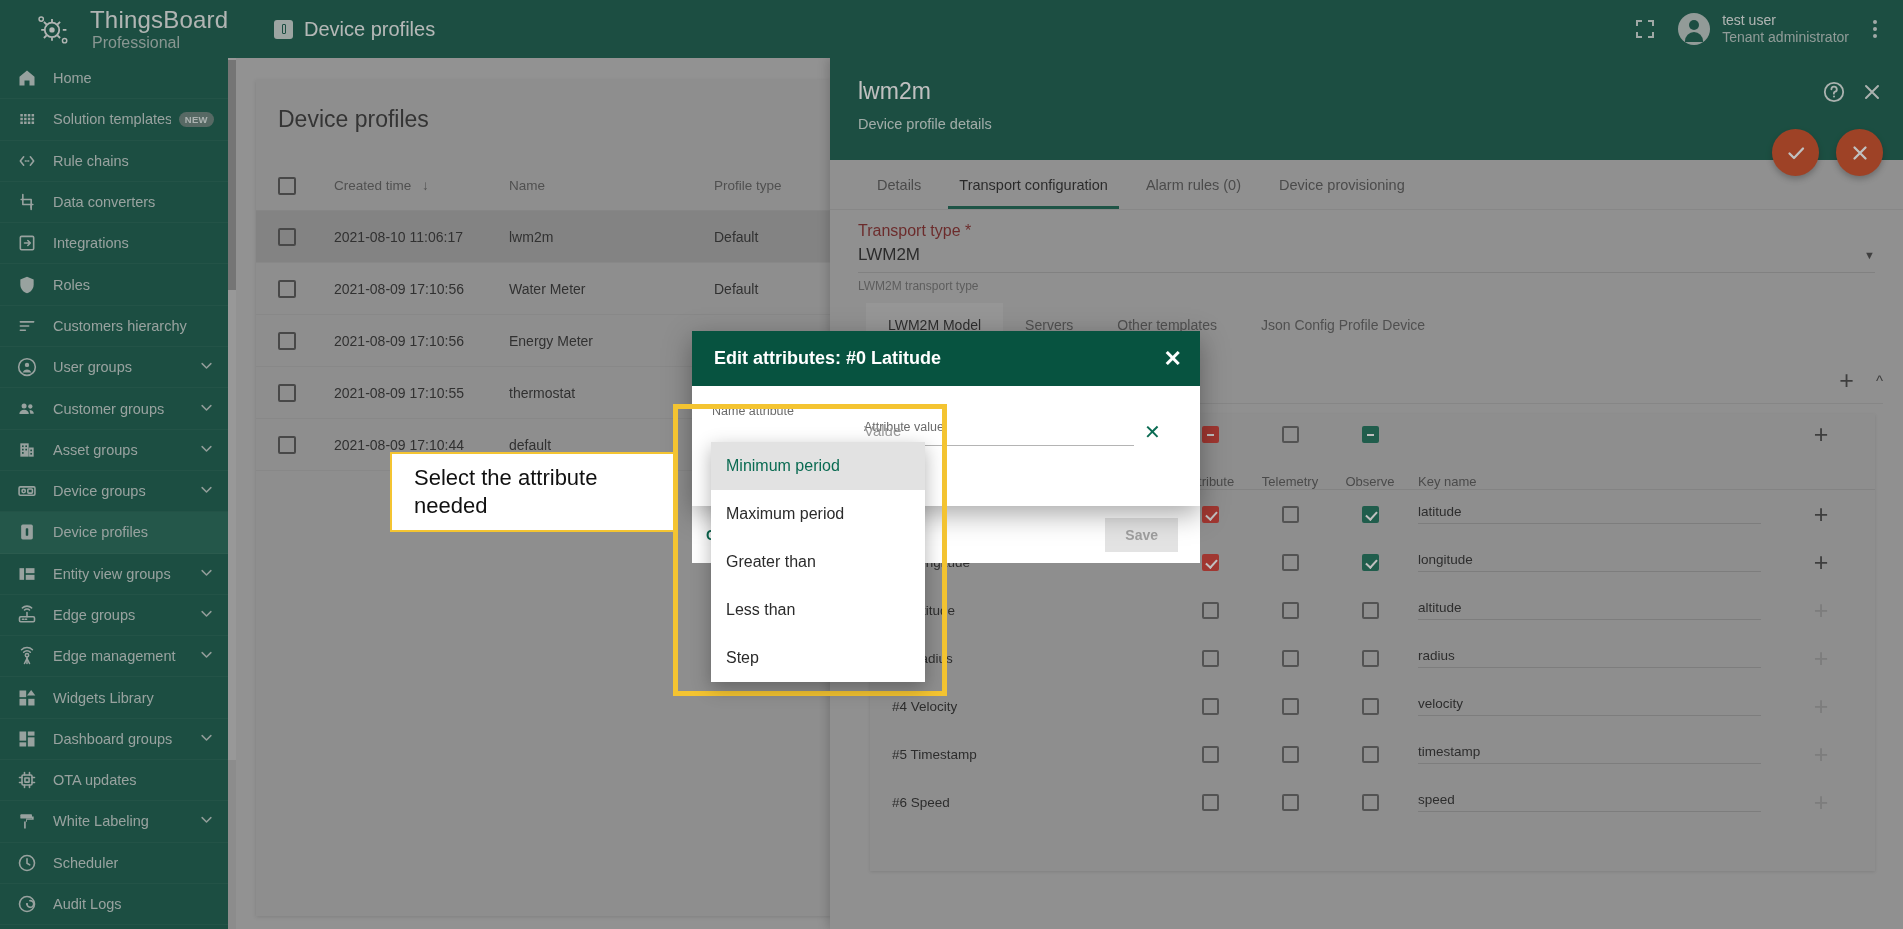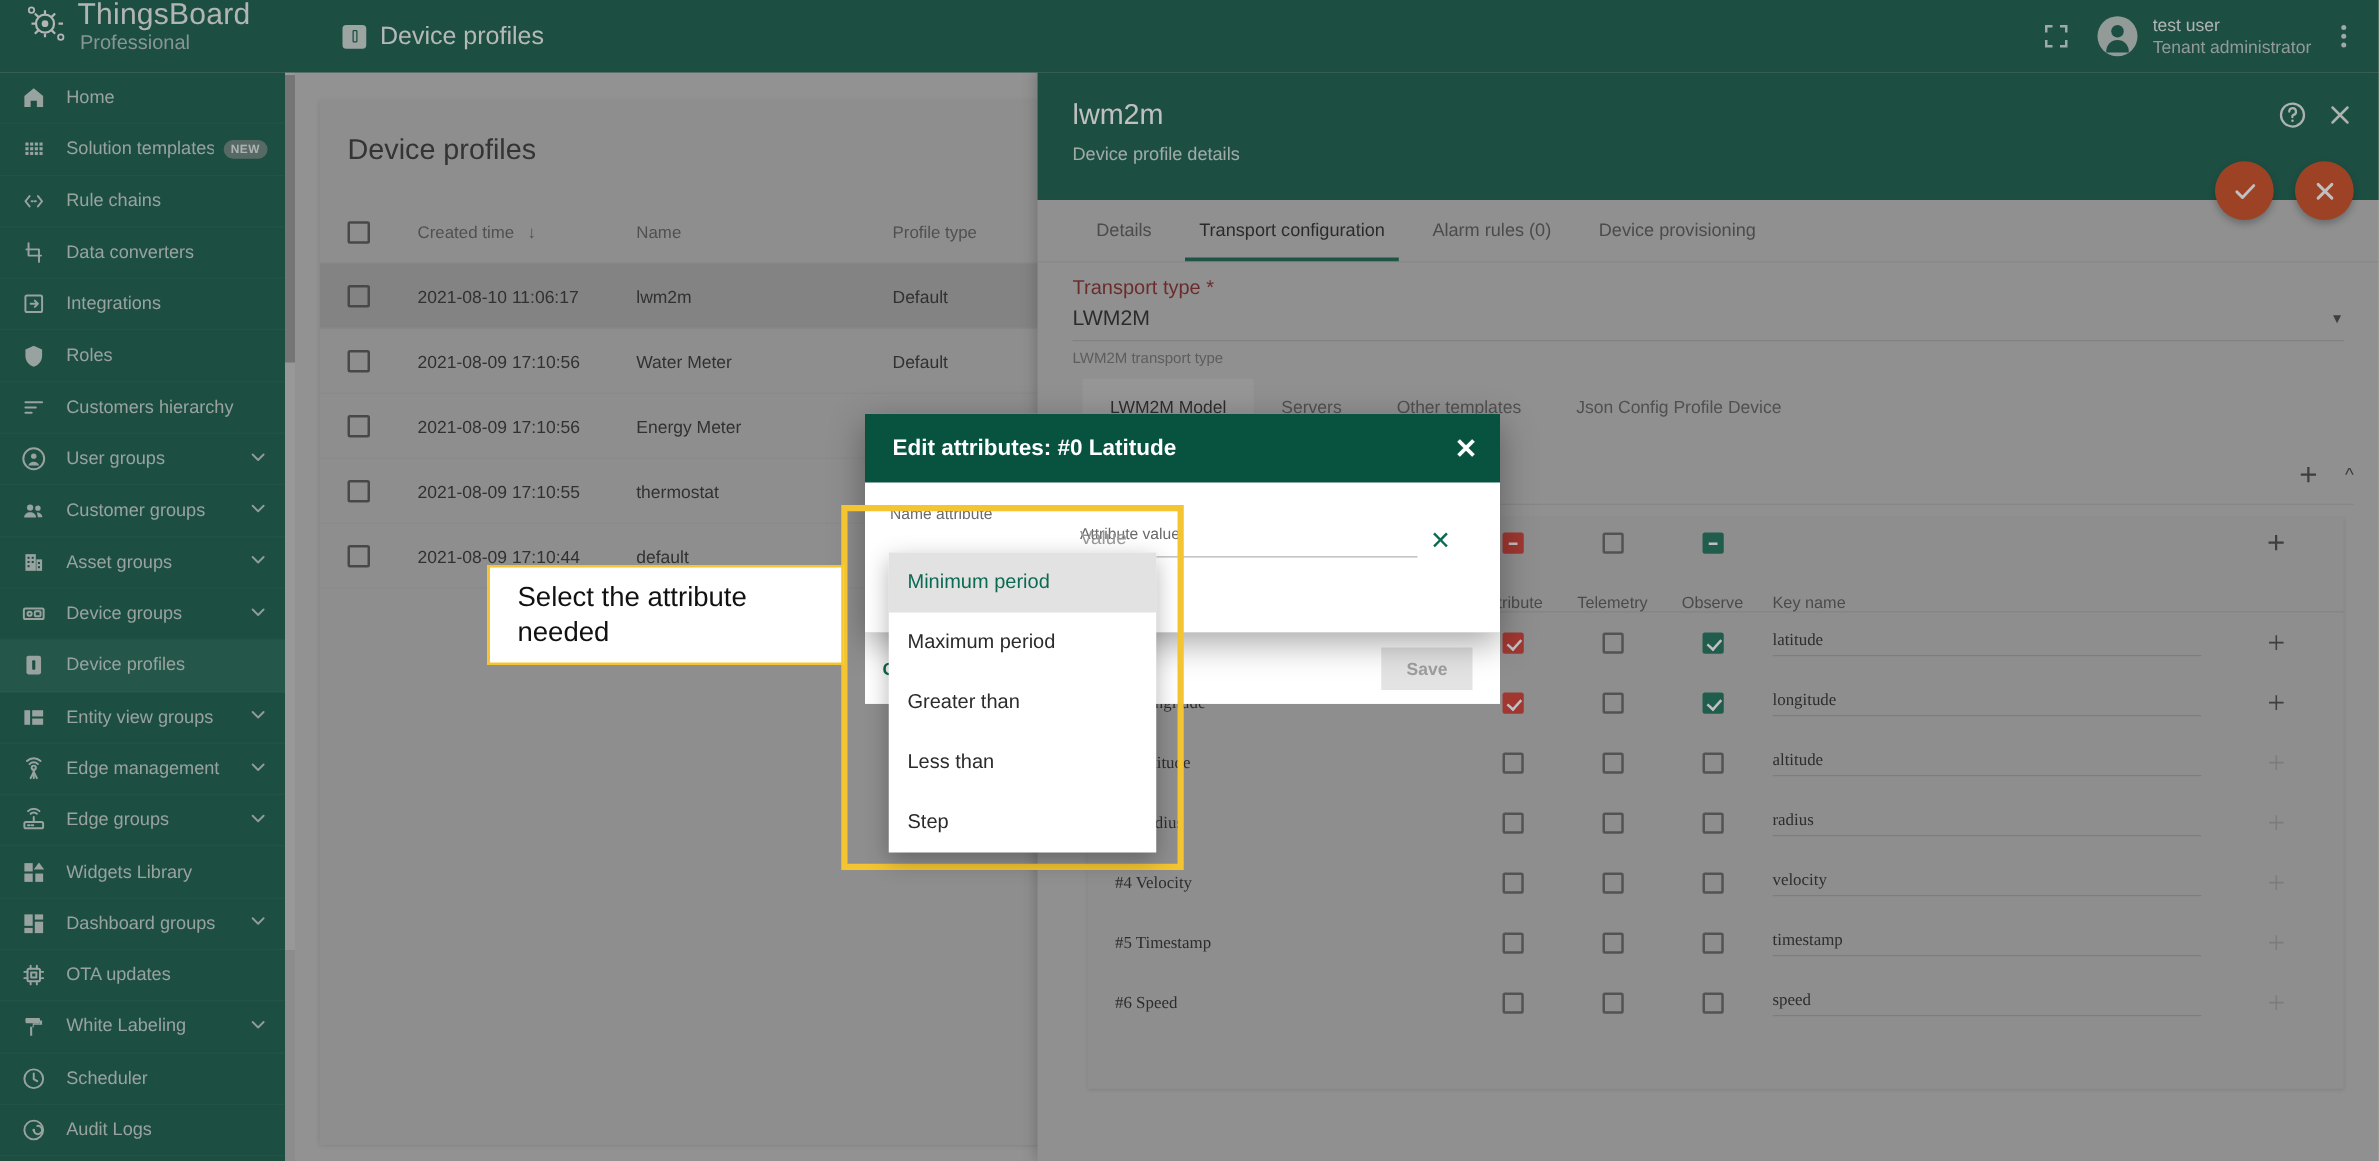--- a/index.html
+++ b/index.html
@@ -9,21 +9,21 @@
     overflow: hidden;
     background: #b0b0b0;
   }
   #root { position: relative; width: 1903px; height: 929px; }
 
   
   .topbar {
     position: absolute; top: 0; left: 0; width: 1903px; height: 58px;
     background: #075340; display: flex; align-items: center; z-index: 40;
   }
-  .brand { width: 228px; height: 58px; display: flex; align-items: flex-start; padding-left: 18px; gap: 8px; }
+  .brand { width: 228px; height: 58px; display: flex; align-items: center; padding-left: 34px; gap: 20px; }
   .brand-logo { width: 36px; height: 36px; flex: none; }
   .brand-text { display: flex; flex-direction: column; line-height: 1.0; }
   .brand-title { color: #e9eeec; font-size: 24px; letter-spacing: .2px; }
   .brand-sub { color: #aabfb8; font-size: 16px; margin-top: 3px; margin-left: 2px; }
   .tb-page-icon {
     width: 19px; height: 19px; border-radius: 3px; background: #c9d6d2;
     display: inline-flex; align-items: center; justify-content: center; margin-right: 11px;
   }
   .tb-page-icon i { display:block; width: 4px; height: 10px; border: 1.6px solid #075340; border-radius:1px; }
   .topbar-title { display: flex; align-items: center; color: #eef3f1; font-size: 20px; margin-left: 46px; }
@@ -126,21 +126,21 @@
   .plus-btn.faint { color: #999; }
   .chev-btn { font-size: 15px; color: #3a3a3a; cursor:pointer; }
 
   .res-panel {
     position:absolute; left: 40px; right: 28px; top: 356px; bottom: 58px;
     background: #b4b4b4; box-shadow: 0 1px 3px rgba(0,0,0,0.12);
   }
   .res-masterrow { display:flex; align-items:center; height: 40px; padding-right: 24px; }
   .res-head { display:flex; align-items:flex-end; height: 36px; padding-right: 24px; color:#4d4d4d; font-size: 13px;
               border-bottom: 1px solid #a3a3a3; }
-  .res-row { display:flex; align-items:center; height: 48px; padding-right: 24px; font-size: 13.5px; color:#202020;font-family:Liberation Serif, serif; }
+  .res-row { display:flex; align-items:center; height: 48px; padding-right: 24px; font-size: 13.5px; color:#202020; }
   .c-name { width: 300px; padding-left: 22px; }
   .c-attr, .c-tel, .c-obs { width: 80px; display:flex; align-items:center; justify-content:center; }
   .c-key { flex: 1; padding-left: 8px; }
   .c-plus { width: 60px; display:flex; align-items:center; justify-content:center; }
   .key-inp { border-bottom: 1px solid #9a9a9a; padding-bottom: 4px; width: 92%; }
   .box { width: 17px; height: 17px; border: 2px solid #5a5a5a; border-radius: 2px; background: transparent; cursor: pointer; }
   .box.red { background: #cf2f27; border-color: #cf2f27; }
   .box.green { background: #0d6a4f; border-color: #0d6a4f; }
   .box.red.ind, .box.green.ind { position:relative; }
   .box.ind::after { content:""; position:absolute; left: 3px; right: 3px; top: 6px; height: 2px; background: #fff; }
@@ -399,43 +399,43 @@
             </svg>
           </span>
           <span class="side-label">Entity view groups</span>
           <span class="chev"><svg width="15" height="15" viewBox="0 0 24 24" fill="none" stroke="#b8c9c4" stroke-width="2.4" stroke-linecap="round" stroke-linejoin="round">
               <path d="M5 9l7 7 7-7"></path>
             </svg></span>
         </div>
         <div class="side-item">
           <span class="side-ico">
             <svg width="20" height="20" viewBox="0 0 24 24" fill="none" stroke="#c3d2ce" stroke-width="1.9" stroke-linecap="round" stroke-linejoin="round">
+              <rect x="3" y="14" width="18" height="6" rx="1.5"></rect>
+              <path d="M12 14V9"></path>
+              <path d="M9 6a4.2 4.2 0 0 1 6 0"></path>
+              <path d="M6.5 3.5a8 8 0 0 1 11 0"></path>
+              <path d="M6.5 17h1.5M10 17h1.5"></path>
+            </svg>
+          </span>
+          <span class="side-label">Edge groups</span>
+          <span class="chev"><svg width="15" height="15" viewBox="0 0 24 24" fill="none" stroke="#b8c9c4" stroke-width="2.4" stroke-linecap="round" stroke-linejoin="round">
+              <path d="M5 9l7 7 7-7"></path>
+            </svg></span>
+        </div>
+        <div class="side-item">
+          <span class="side-ico">
+            <svg width="20" height="20" viewBox="0 0 24 24" fill="none" stroke="#c3d2ce" stroke-width="1.9" stroke-linecap="round" stroke-linejoin="round">
               <path d="M12 21v-8"></path>
               <circle cx="12" cy="11" r="2"></circle>
               <path d="M8 7.5a5.5 5.5 0 0 1 8 0"></path>
               <path d="M5.5 4.5a9.2 9.2 0 0 1 13 0"></path>
               <path d="M9 21l3-6 3 6"></path>
             </svg>
           </span>
           <span class="side-label">Edge management</span>
-          <span class="chev"><svg width="15" height="15" viewBox="0 0 24 24" fill="none" stroke="#b8c9c4" stroke-width="2.4" stroke-linecap="round" stroke-linejoin="round">
-              <path d="M5 9l7 7 7-7"></path>
-            </svg></span>
-        </div>
-        <div class="side-item">
-          <span class="side-ico">
-            <svg width="20" height="20" viewBox="0 0 24 24" fill="none" stroke="#c3d2ce" stroke-width="1.9" stroke-linecap="round" stroke-linejoin="round">
-              <rect x="3" y="14" width="18" height="6" rx="1.5"></rect>
-              <path d="M12 14V9"></path>
-              <path d="M9 6a4.2 4.2 0 0 1 6 0"></path>
-              <path d="M6.5 3.5a8 8 0 0 1 11 0"></path>
-              <path d="M6.5 17h1.5M10 17h1.5"></path>
-            </svg>
-          </span>
-          <span class="side-label">Edge groups</span>
           <span class="chev"><svg width="15" height="15" viewBox="0 0 24 24" fill="none" stroke="#b8c9c4" stroke-width="2.4" stroke-linecap="round" stroke-linejoin="round">
               <path d="M5 9l7 7 7-7"></path>
             </svg></span>
         </div>
         <div class="side-item">
           <span class="side-ico">
             <svg width="20" height="20" viewBox="0 0 24 24" fill="#c3d2ce">
               <rect x="3" y="3" width="8" height="8"></rect>
               <path d="M17 2.5l5 6.5h-10z"></path>
               <rect x="3" y="13" width="8" height="8"></rect>

